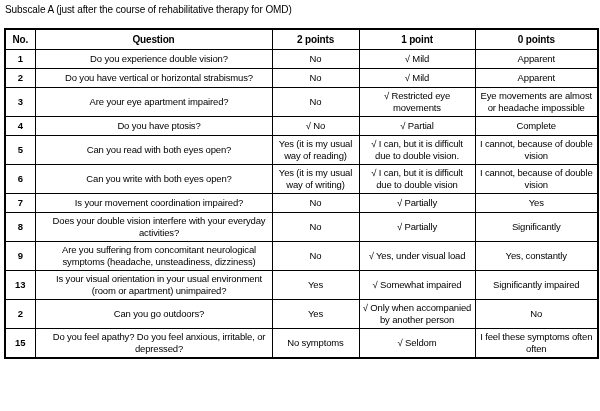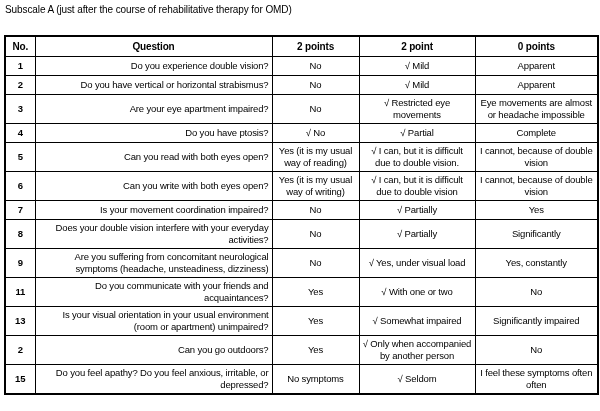--- a/index.html
+++ b/index.html
@@ -2,21 +2,21 @@
 <html><head>
 <meta charset="utf-8">
 <style>
   html,body{margin:0;padding:0;}
   body{
     width:600px;height:411px;background:#ffffff;color:#000000;
     font-family:"Liberation Sans", sans-serif;
     overflow:hidden;
   }
   .title{
-    margin:4px 0 20px 5px;
+    margin:4px 0 13px 5px;
     font-size:10px;
     letter-spacing:-0.1px;
     white-space:nowrap;
   }
   table.subscale{
     border-collapse:collapse;
     table-layout:fixed;
     width:593px;
     margin-left:4px;
     border:2px solid #000;
@@ -37,41 +37,41 @@
     overflow:hidden;
   }
   th{
     font-weight:bold;
     height:15px;
     font-size:10px;
     margin-left:20px;
   }
   td{height:14px;}
   td.no{font-weight:bold;}
-  td.question{text-align:right;padding-left:14px;}
+  td.question{text-align:center;padding-left:14px;}
 </style>
 </head>
 <body>
 
 <div class="title">Subscale A (just after the course of rehabilitative therapy for OMD)</div>
 
 <table class="subscale">
   <colgroup>
     <col class="c-no">
       <col class="c-q">
       <col class="c-p2">
       <col class="c-p1">
       <col class="c-p0">
   </colgroup>
   <thead>
     <tr id="header-row">
         <th>No.</th>
         <th>Question</th>
         <th>2 points</th>
-        <th>2 point</th>
+        <th>1 point</th>
         <th>0 points</th>
       </tr>
   </thead>
   <tbody id="table-body">
       <tr>
         <td class="no">1</td>
         <td class="question">Do you experience double vision?</td>
         <td class="p2">No</td>
         <td class="p1">√ Mild</td>
         <td class="p0">Apparent</td>
@@ -126,27 +126,20 @@
         <td class="p0">Significantly</td>
       </tr>
       <tr>
         <td class="no">9</td>
         <td class="question">Are you suffering from concomitant neurological symptoms (headache, unsteadiness, dizziness)</td>
         <td class="p2">No</td>
         <td class="p1">√ Yes, under visual load</td>
         <td class="p0">Yes, constantly</td>
       </tr>
       <tr>
-        <td class="no">11</td>
-        <td class="question">Do you communicate with your friends and acquaintances?</td>
-        <td class="p2">Yes</td>
-        <td class="p1">√ With one or two</td>
-        <td class="p0">No</td>
-      </tr>
-      <tr>
         <td class="no">13</td>
         <td class="question">Is your visual orientation in your usual environment (room or apartment) unimpaired?</td>
         <td class="p2">Yes</td>
         <td class="p1">√ Somewhat impaired</td>
         <td class="p0">Significantly impaired</td>
       </tr>
       <tr>
         <td class="no">2</td>
         <td class="question">Can you go outdoors?</td>
         <td class="p2">Yes</td>

